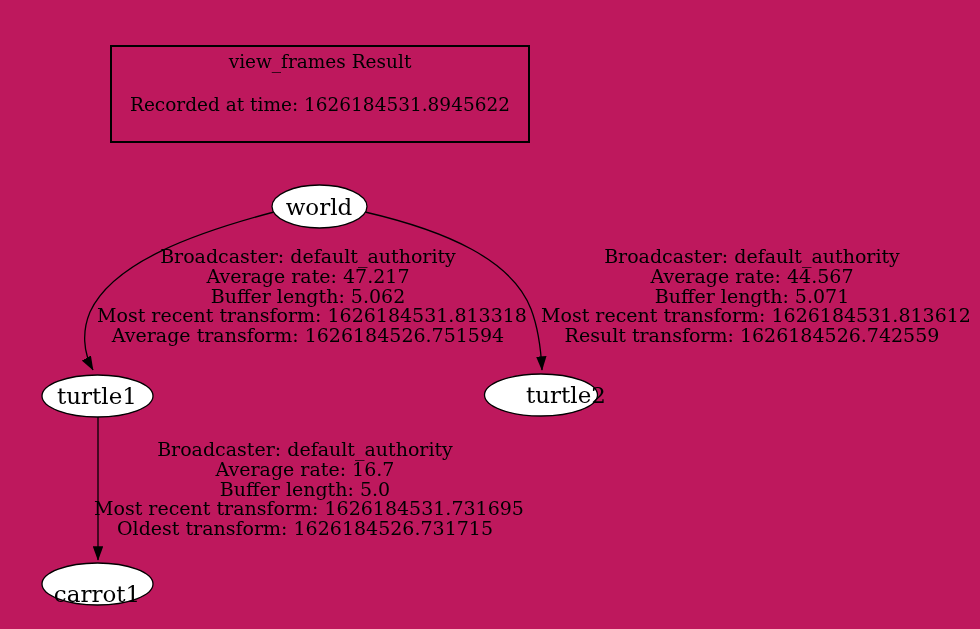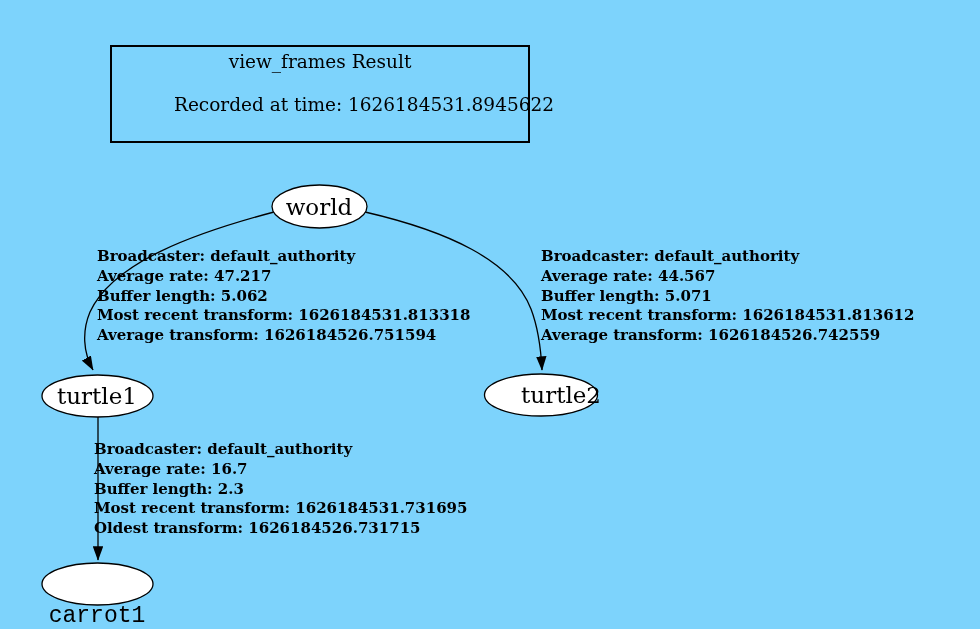--- a/index.html
+++ b/index.html
@@ -4,21 +4,21 @@
 <style>
   html, body {
     margin: 0;
     padding: 0;
     background: #ffffff;
   }
   #stage {
     position: relative;
     width: 980px;
     height: 629px;
-    background: #7dd3fc;
+    background: #be185d;
     font-family: "DejaVu Serif", "Liberation Serif", serif;
     color: #000000;
     overflow: hidden;
   }
   #graph-svg {
     position: absolute;
     left: 0;
     top: 0;
   }
   .title-box {
@@ -33,36 +33,36 @@
   .title-line {
     position: absolute;
     left: 0;
     width: 100%;
     text-align: center;
     font-size: 18.5px;
     line-height: 20px;
     white-space: nowrap;
   }
   .title-line.l1 { top: 5px; }
-  .title-line.l2 { top: 48px; margin-left: 44px; }
+  .title-line.l2 { top: 48px; }
   .node-label {
     position: absolute;
     width: 120px;
     text-align: center;
     font-size: 23px;
     line-height: 20px;
     white-space: nowrap;
   }
   .edge-label {
     position: absolute;
     width: 422px;
-    font-size: 15px;
+    text-align: center;
+    font-size: 19px;
     line-height: 19.8px;
     white-space: nowrap;
-    font-weight: bold;
   }
 </style>
 </head>
 <body>
 
 <div id="stage">
 
   <svg id="graph-svg" width="980" height="629" viewBox="0 0 980 629">
     <defs>
       <marker id="arrow" viewBox="0 0 11 8" refX="10.5" refY="4" markerWidth="11" markerHeight="8" orient="auto">
@@ -80,40 +80,40 @@
     <ellipse cx="97.5" cy="584" rx="55.5" ry="21" fill="#ffffff" stroke="#000000" stroke-width="1.3"></ellipse>
   </svg>
 
   <div class="title-box">
     <div class="title-line l1">view_frames Result</div>
     <div class="title-line l2">Recorded at time: 1626184531.8945622</div>
   </div>
 
   <div class="node-label" style="left:259px; top:197px;">world</div>
   <div class="node-label" style="left:37px; top:386px;">turtle1</div>
-  <div class="node-label" style="left:481px; top:385px;text-align:right;">turtle2</div>
-  <div class="node-label" style="left:37px; top:606px;font-family:Liberation Mono, monospace;">carrot1</div>
+  <div class="node-label" style="left:506px; top:385px;">turtle2</div>
+  <div class="node-label" style="left:37px; top:584px;">carrot1</div>
 
   <div class="edge-label" style="left:97px; top:247px;">
     <div>Broadcaster: default_authority</div>
     <div>Average rate: 47.217</div>
     <div>Buffer length: 5.062</div>
     <div>Most recent transform: 1626184531.813318</div>
     <div>Average transform: 1626184526.751594</div>
   </div>
 
   <div class="edge-label" style="left:541px; top:247px;">
     <div>Broadcaster: default_authority</div>
     <div>Average rate: 44.567</div>
     <div>Buffer length: 5.071</div>
     <div>Most recent transform: 1626184531.813612</div>
-    <div>Average transform: 1626184526.742559</div>
+    <div>Result transform: 1626184526.742559</div>
   </div>
 
   <div class="edge-label" style="left:94px; top:440px;">
     <div>Broadcaster: default_authority</div>
     <div>Average rate: 16.7</div>
-    <div>Buffer length: 2.3</div>
+    <div>Buffer length: 5.0</div>
     <div>Most recent transform: 1626184531.731695</div>
     <div>Oldest transform: 1626184526.731715</div>
   </div>
 
 </div>
 
 </body></html>

